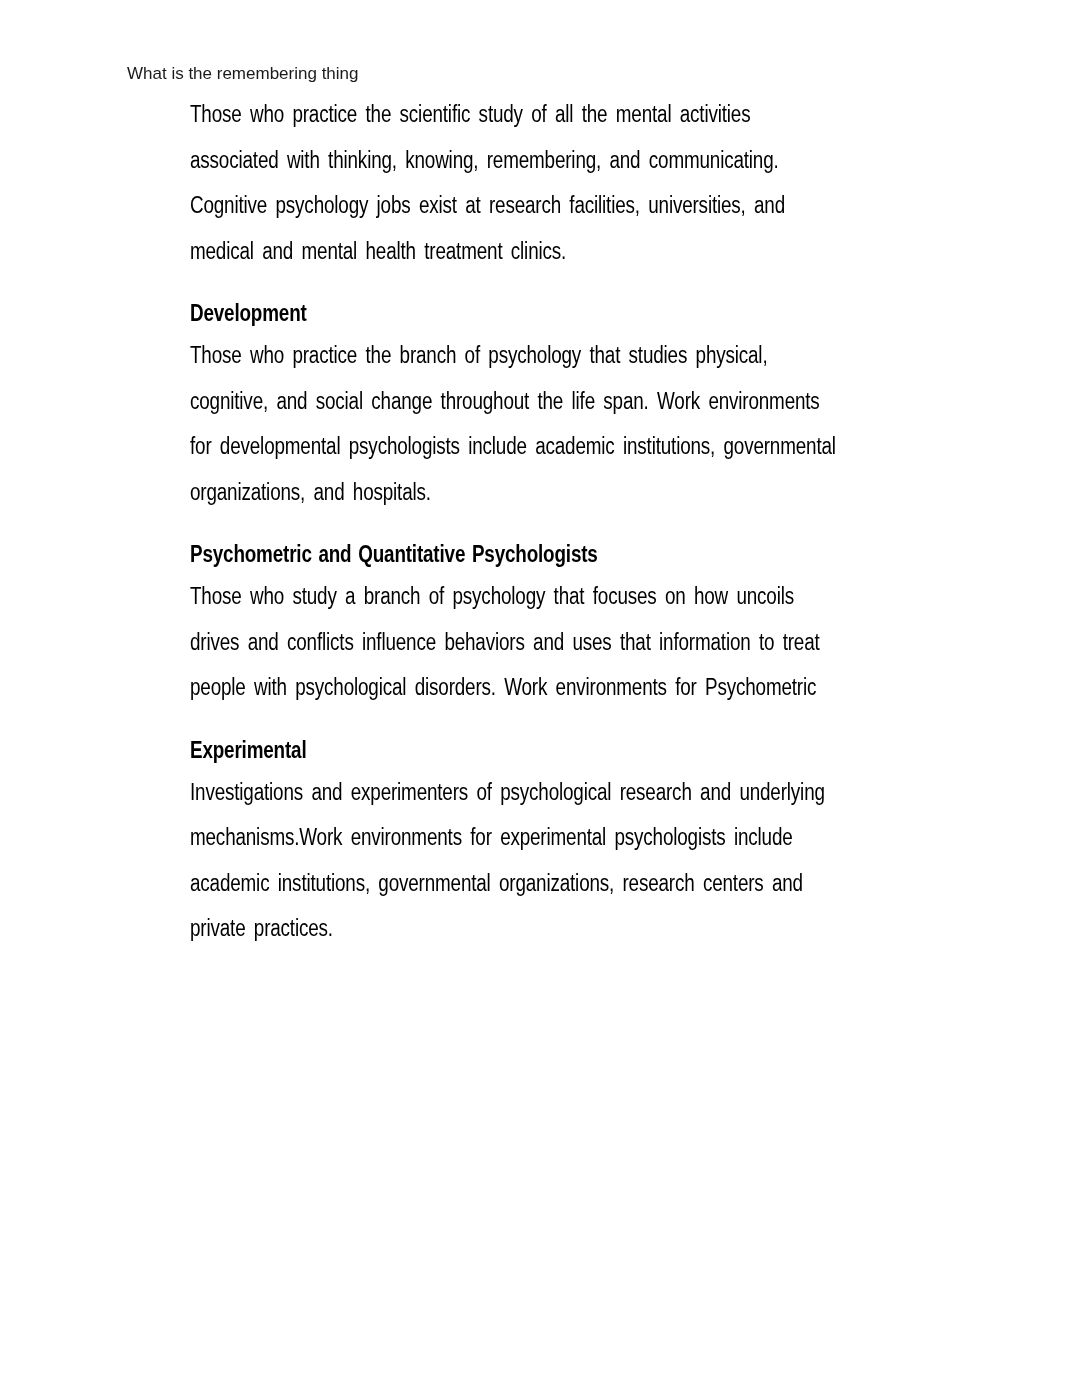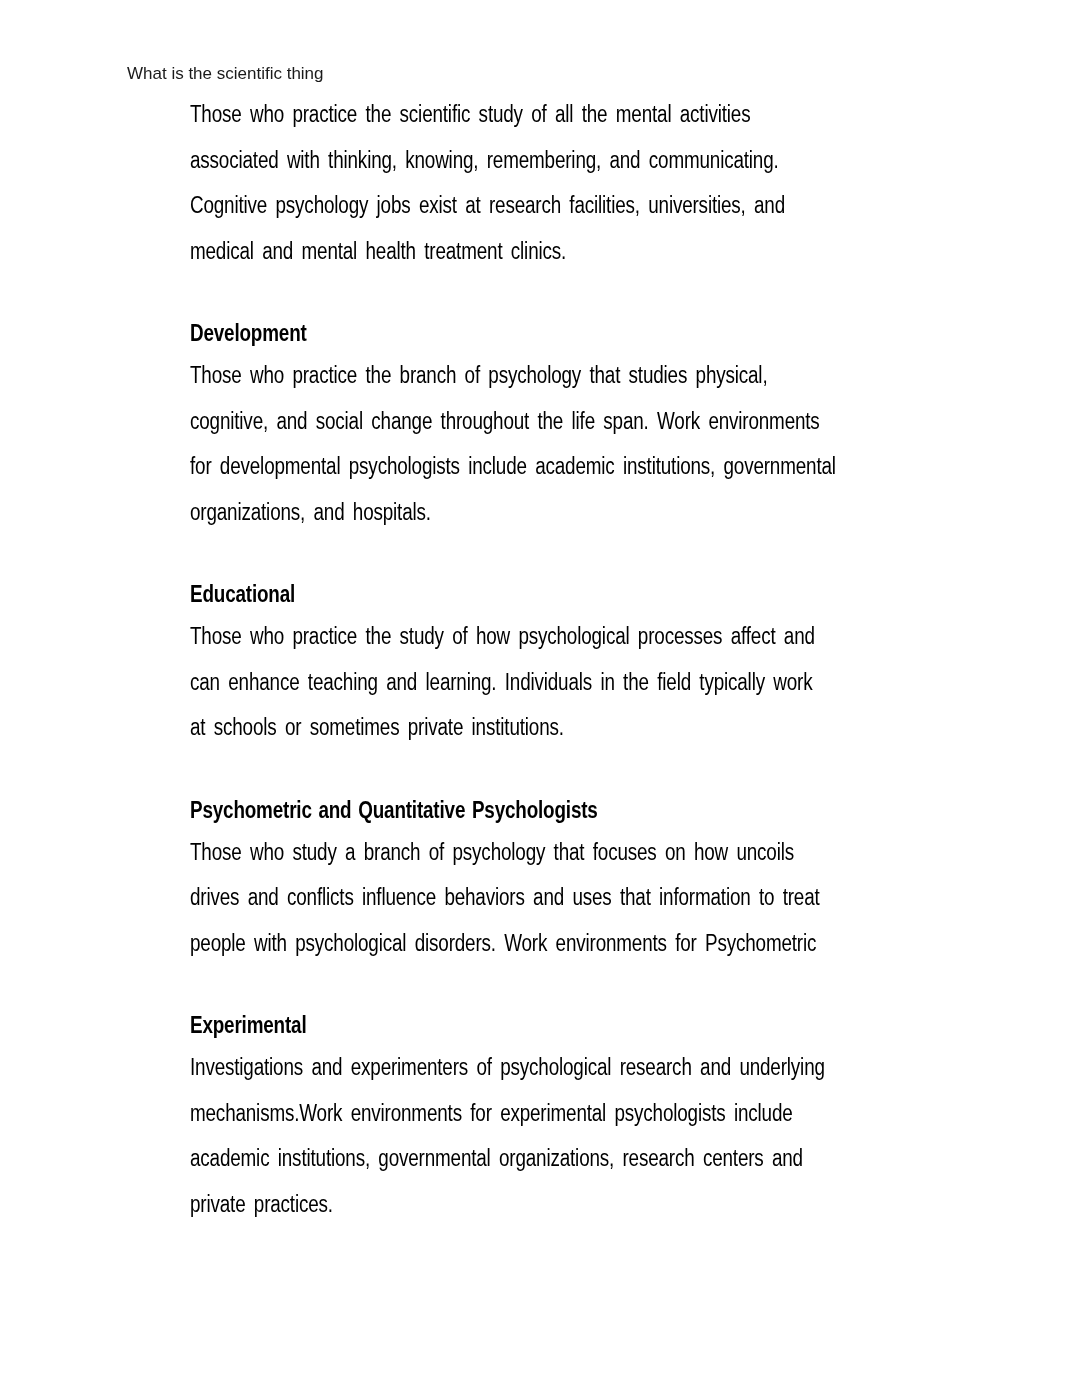--- a/index.html
+++ b/index.html
@@ -27,21 +27,21 @@
     white-space: nowrap;
   }
   .content {
     position: absolute;
     left: 190px;
     top: 0;
     width: 880px;
     padding-top: 92px;
   }
   .section { margin: 0; }
-  .section + .section { margin-top: 39px; }
+  .section + .section { margin-top: 19px; }
   .section-heading {
     font-size: 23px;
     font-weight: 700;
     line-height: 40px;
     white-space: nowrap;
     letter-spacing: -0.2px;
     word-spacing: 2px;
     transform: scaleX(0.82);
     transform-origin: 0 50%;
   }
@@ -54,45 +54,39 @@
     word-spacing: 4px;
     transform: scaleX(0.82);
     transform-origin: 0 50%;
   }
 </style>
 </head>
 <body>
 
 <div class="page">
 
-  <div class="doc-header">What is the scientific thing</div>
+  <div class="doc-header">What is the remembering thing</div>
 
   <div class="content">
 
     <div class="section">
       <div class="text-line">Those who practice the scientific study of all the mental activities</div>
       <div class="text-line">associated with thinking, knowing, remembering, and communicating.</div>
       <div class="text-line">Cognitive psychology jobs exist at research facilities, universities, and</div>
       <div class="text-line">medical and mental health treatment clinics.</div>
     </div>
 
     <div class="section">
       <div class="section-heading">Development</div>
       <div class="text-line">Those who practice the branch of psychology that studies physical,</div>
       <div class="text-line">cognitive, and social change throughout the life span. Work environments</div>
       <div class="text-line">for developmental psychologists include academic institutions, governmental</div>
       <div class="text-line">organizations, and hospitals.</div>
     </div>
 
-    <div class="section">
-      <div class="section-heading">Educational</div>
-      <div class="text-line">Those who practice the study of how psychological processes affect and</div>
-      <div class="text-line">can enhance teaching and learning. Individuals in the field typically work</div>
-      <div class="text-line">at schools or sometimes private institutions.</div>
-    </div>
 
     <div class="section">
       <div class="section-heading">Psychometric and Quantitative Psychologists</div>
       <div class="text-line">Those who study a branch of psychology that focuses on how uncoils</div>
       <div class="text-line">drives and conflicts influence behaviors and uses that information to treat</div>
       <div class="text-line">people with psychological disorders. Work environments for Psychometric</div>
     </div>
 
     <div class="section">
       <div class="section-heading">Experimental</div>

